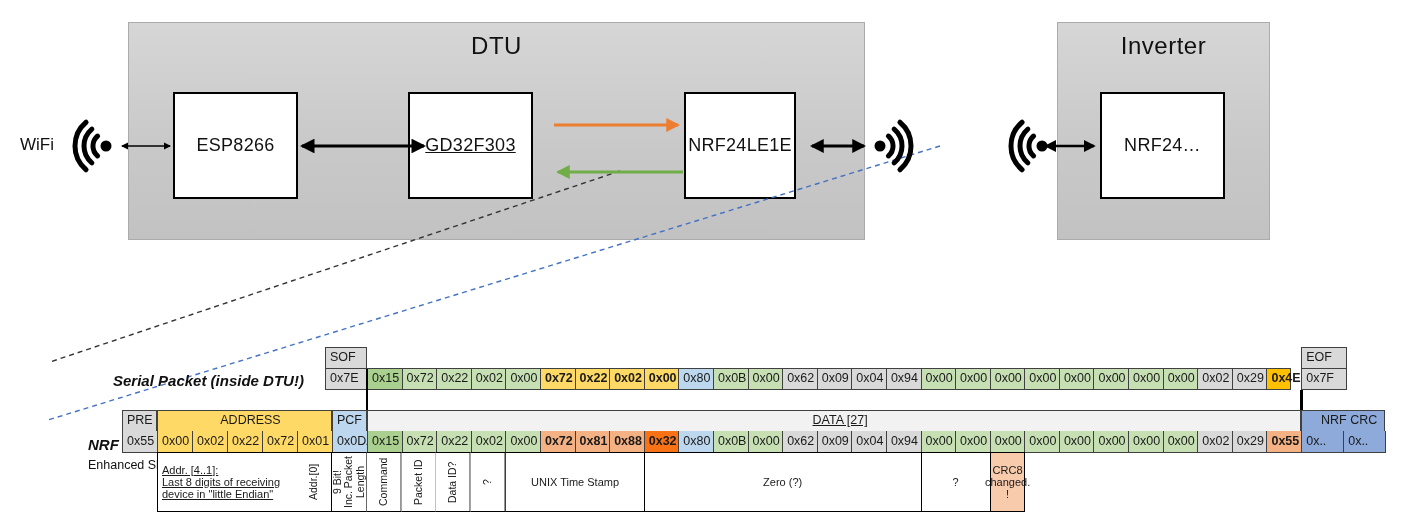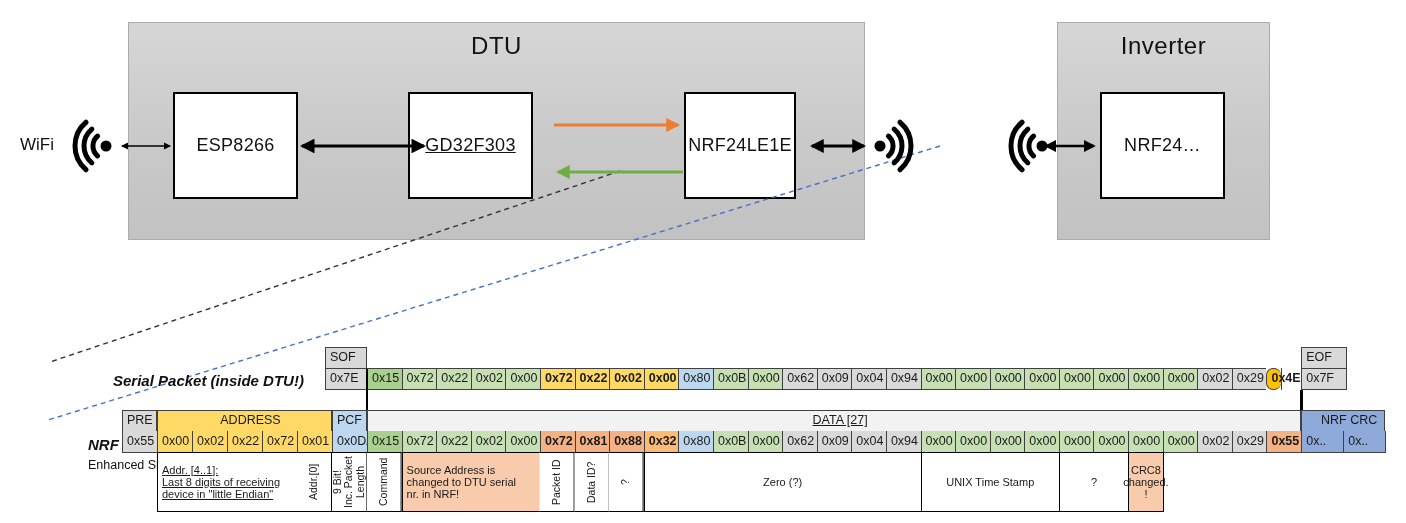--- a/index.html
+++ b/index.html
@@ -133,21 +133,21 @@
       <div class="cell" style="width: 34.6px; background: rgb(198, 224, 180);">0x00</div>
       <div class="cell" style="width: 34.6px; background: rgb(198, 224, 180);">0x00</div>
       <div class="cell" style="width: 34.6px; background: rgb(198, 224, 180);">0x00</div>
       <div class="cell" style="width: 34.6px; background: rgb(198, 224, 180);">0x00</div>
       <div class="cell" style="width: 34.6px; background: rgb(198, 224, 180);">0x00</div>
       <div class="cell" style="width: 34.6px; background: rgb(198, 224, 180);">0x00</div>
       <div class="cell" style="width: 34.6px; background: rgb(198, 224, 180);">0x00</div>
       <div class="cell" style="width: 34.6px; background: rgb(198, 224, 180);">0x00</div>
       <div class="cell" style="width: 34.6px; background: rgb(217, 217, 217);">0x02</div>
       <div class="cell" style="width: 34.6px; background: rgb(217, 217, 217);">0x29</div>
-      <div class="cell bold" style="width: 15px; background: rgb(255, 192, 0); border-radius: 7px;">0x4E</div>
+      <div class="cell bold" style="width: 24px; background: rgb(255, 192, 0);">0x4E</div>
     </div>
 
   <div class="hcell" style="left: 1301.2px; top: 347px; width: 46px; background: rgb(217, 217, 217);">EOF</div>
   <div class="hcell" style="left: 1301.2px; top: 368px; width: 46px; background: rgb(217, 217, 217);">0x7F</div>
 
   <div class="conn" style="left:365.8px;top:369px;height:42px;"></div>
   <div class="conn" style="left:1300.2px;top:390px;height:20px;"></div>
 
   <div class="pktlabel" style="left:88px;top:436px;">NRF Packet</div>
   <div class="sublabel" style="left:88px;top:458px;">Enhanced Shockburst</div>
@@ -169,21 +169,21 @@
     </div>
   <div class="row nt" style="left:367px;top:431px;">
       <div class="cell" style="width: 34.6px; background: rgb(169, 208, 142);">0x15</div>
       <div class="cell" style="width: 34.6px; background: rgb(198, 224, 180);">0x72</div>
       <div class="cell" style="width: 34.6px; background: rgb(198, 224, 180);">0x22</div>
       <div class="cell" style="width: 34.6px; background: rgb(198, 224, 180);">0x02</div>
       <div class="cell" style="width: 34.6px; background: rgb(198, 224, 180);">0x00</div>
       <div class="cell bold" style="width: 34.6px; background: rgb(244, 177, 131);">0x72</div>
       <div class="cell bold" style="width: 34.6px; background: rgb(244, 177, 131);">0x81</div>
       <div class="cell bold" style="width: 34.6px; background: rgb(244, 177, 131);">0x88</div>
-      <div class="cell bold" style="width: 34.6px; background: #fdba74;">0x32</div>
+      <div class="cell bold" style="width: 34.6px; background: #f97316;">0x32</div>
       <div class="cell" style="width: 34.6px; background: rgb(189, 215, 238);">0x80</div>
       <div class="cell" style="width: 34.6px; background: rgb(198, 224, 180);">0x0B</div>
       <div class="cell" style="width: 34.6px; background: rgb(198, 224, 180);">0x00</div>
       <div class="cell" style="width: 34.6px; background: rgb(217, 217, 217);">0x62</div>
       <div class="cell" style="width: 34.6px; background: rgb(217, 217, 217);">0x09</div>
       <div class="cell" style="width: 34.6px; background: rgb(217, 217, 217);">0x04</div>
       <div class="cell" style="width: 34.6px; background: rgb(217, 217, 217);">0x94</div>
       <div class="cell" style="width: 34.6px; background: rgb(198, 224, 180);">0x00</div>
       <div class="cell" style="width: 34.6px; background: rgb(198, 224, 180);">0x00</div>
       <div class="cell" style="width: 34.6px; background: rgb(198, 224, 180);">0x00</div>
@@ -203,27 +203,24 @@
 
   <div class="annrow" style="left:157px;top:452px;">
       <div class="cell left" style="width: 140px; text-decoration: underline;">Addr. [4..1]:
 Last 8 digits of receiving
 device in "little Endian"</div>
       <div class="cell rot" style="width: 35px;">Addr.[0]</div>
       <div class="cell rot" style="width: 35px;">9 Bit!
 Inc. Packet
 Length</div>
       <div class="cell rot" style="width: 34.6px;">Command</div>
-      <div class="cell left" style="width: 138.4px; background: rgb(248, 203, 173);">Source Address is
-changed to DTU serial
-nr. in NRF!</div>
       <div class="cell rot" style="width: 34.6px;">Packet ID</div>
       <div class="cell rot" style="width: 34.6px;">Data ID?</div>
       <div class="cell rot" style="width: 34.6px;">?</div>
+      <div class="cell" style="width: 138.4px;">UNIX Time Stamp</div>
       <div class="cell" style="width: 276.8px;">Zero (?)</div>
-      <div class="cell" style="width: 138.4px;">UNIX Time Stamp</div>
       <div class="cell" style="width: 69.2px;">?</div>
       <div class="cell" style="width: 34.6px; background: rgb(248, 203, 173);">CRC8
 changed.
 !</div>
     </div>
 
 </div>
 
 </body></html>

